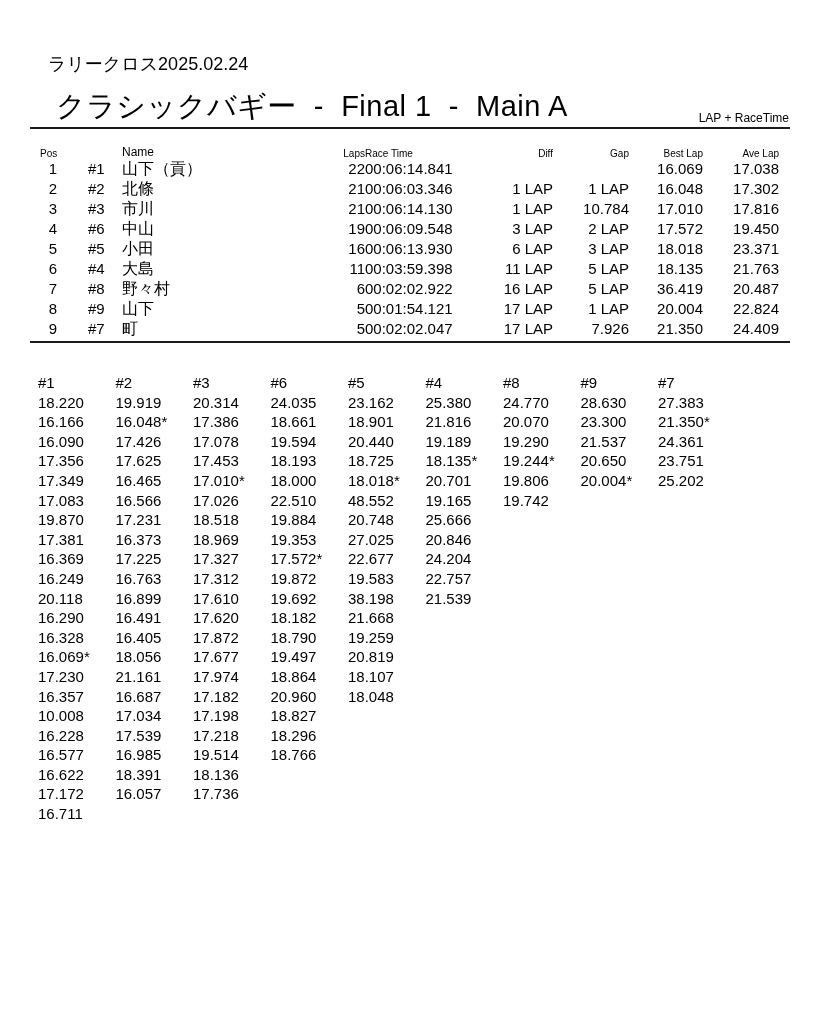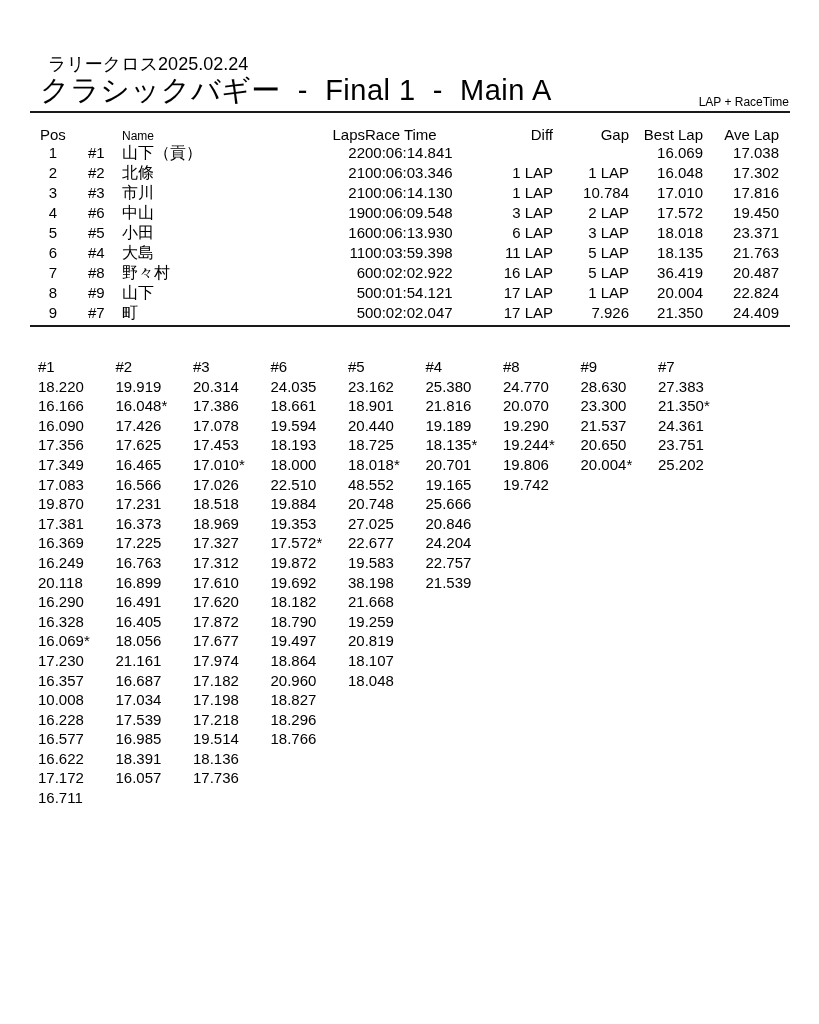--- a/index.html
+++ b/index.html
@@ -11,33 +11,33 @@
   }
   .page { position: relative; width: 819px; height: 1024px; }
 
   .date-label {
     margin: 58px 30px 0 48px;
     font-size: 18px; line-height: 13px;
   }
   .title-row { position: relative; margin: 0 30px 0 40px; height: 40px; }
   .page-title {
     font-size: 29px; line-height: 38px; font-weight: normal;
-    margin: 0; white-space: pre; letter-spacing: 0.5px;
+    margin: 16px; white-space: pre; letter-spacing: 0.5px;
   }
   .subtitle-right { position: absolute; right: 0; bottom: 2px; font-size: 12px; }
 
   .rule { margin-left: 30px; width: 760px; height: 2px; background: #1a1a1a; }
   .rule-bottom { margin-top: 2px; }
 
   table.results {
     margin: 12px 0 0 40px; width: 739px;
     border-collapse: collapse; table-layout: fixed;
   }
   th, td { box-sizing: border-box; padding: 0; font-weight: normal; white-space: nowrap; }
-  thead th { font-size: 15px; height: 18px; vertical-align: bottom; }
+  thead th { font-size: 10px; height: 18px; vertical-align: bottom; }
   tbody td { font-size: 15px; height: 20px; line-height: 20px; vertical-align: middle; }
 
   .col-pos      { width: 25px;  text-align: right; padding-right: 8px; }
   thead .col-pos{ text-align: left; padding-right: 0; }
   .col-car      { width: 53px;  text-align: left;  padding-left: 23px; }
   thead .col-car{ padding-left: 0; }
   .col-name     { width: 187px; text-align: left;  padding-left: 4px; font-size: 16px; margin-top: 40px; }
   thead .col-name { font-size: 12px; }
   .col-laps     { width: 60px;  text-align: right; margin-top: 20px; }
   .col-race_time{ width: 102px; text-align: left; }

